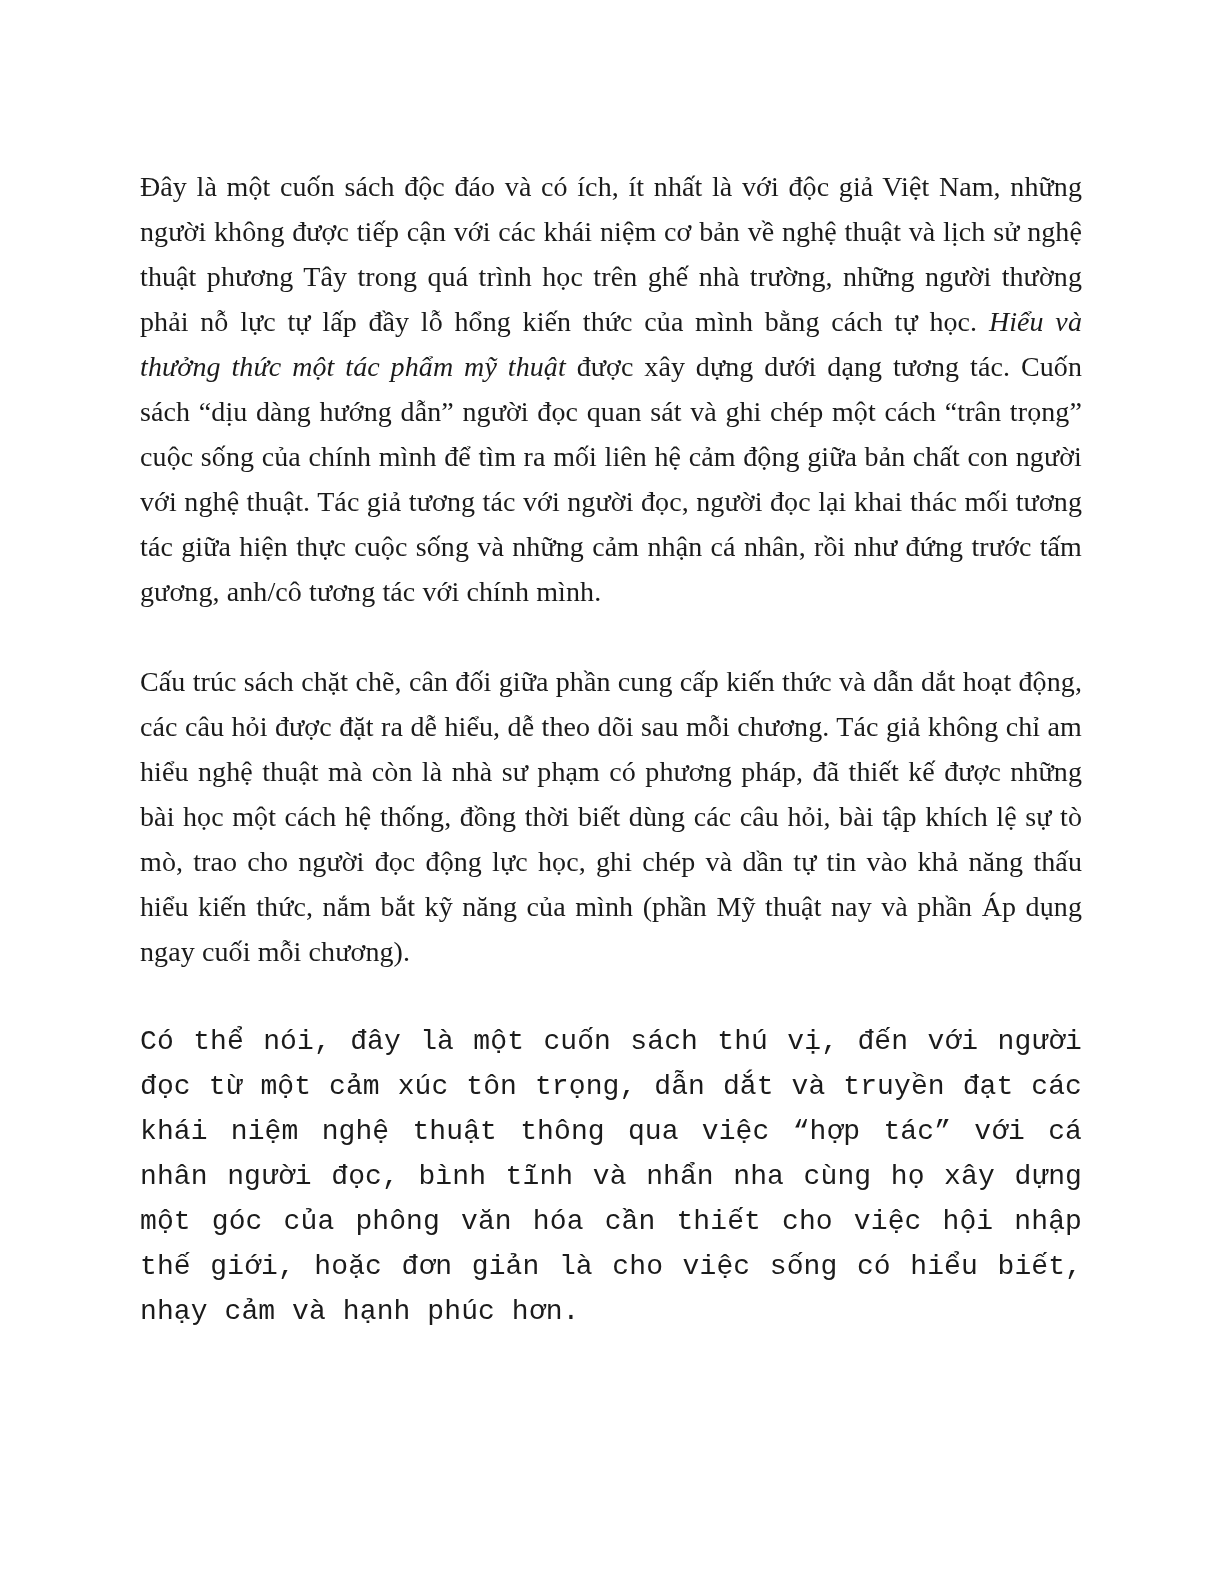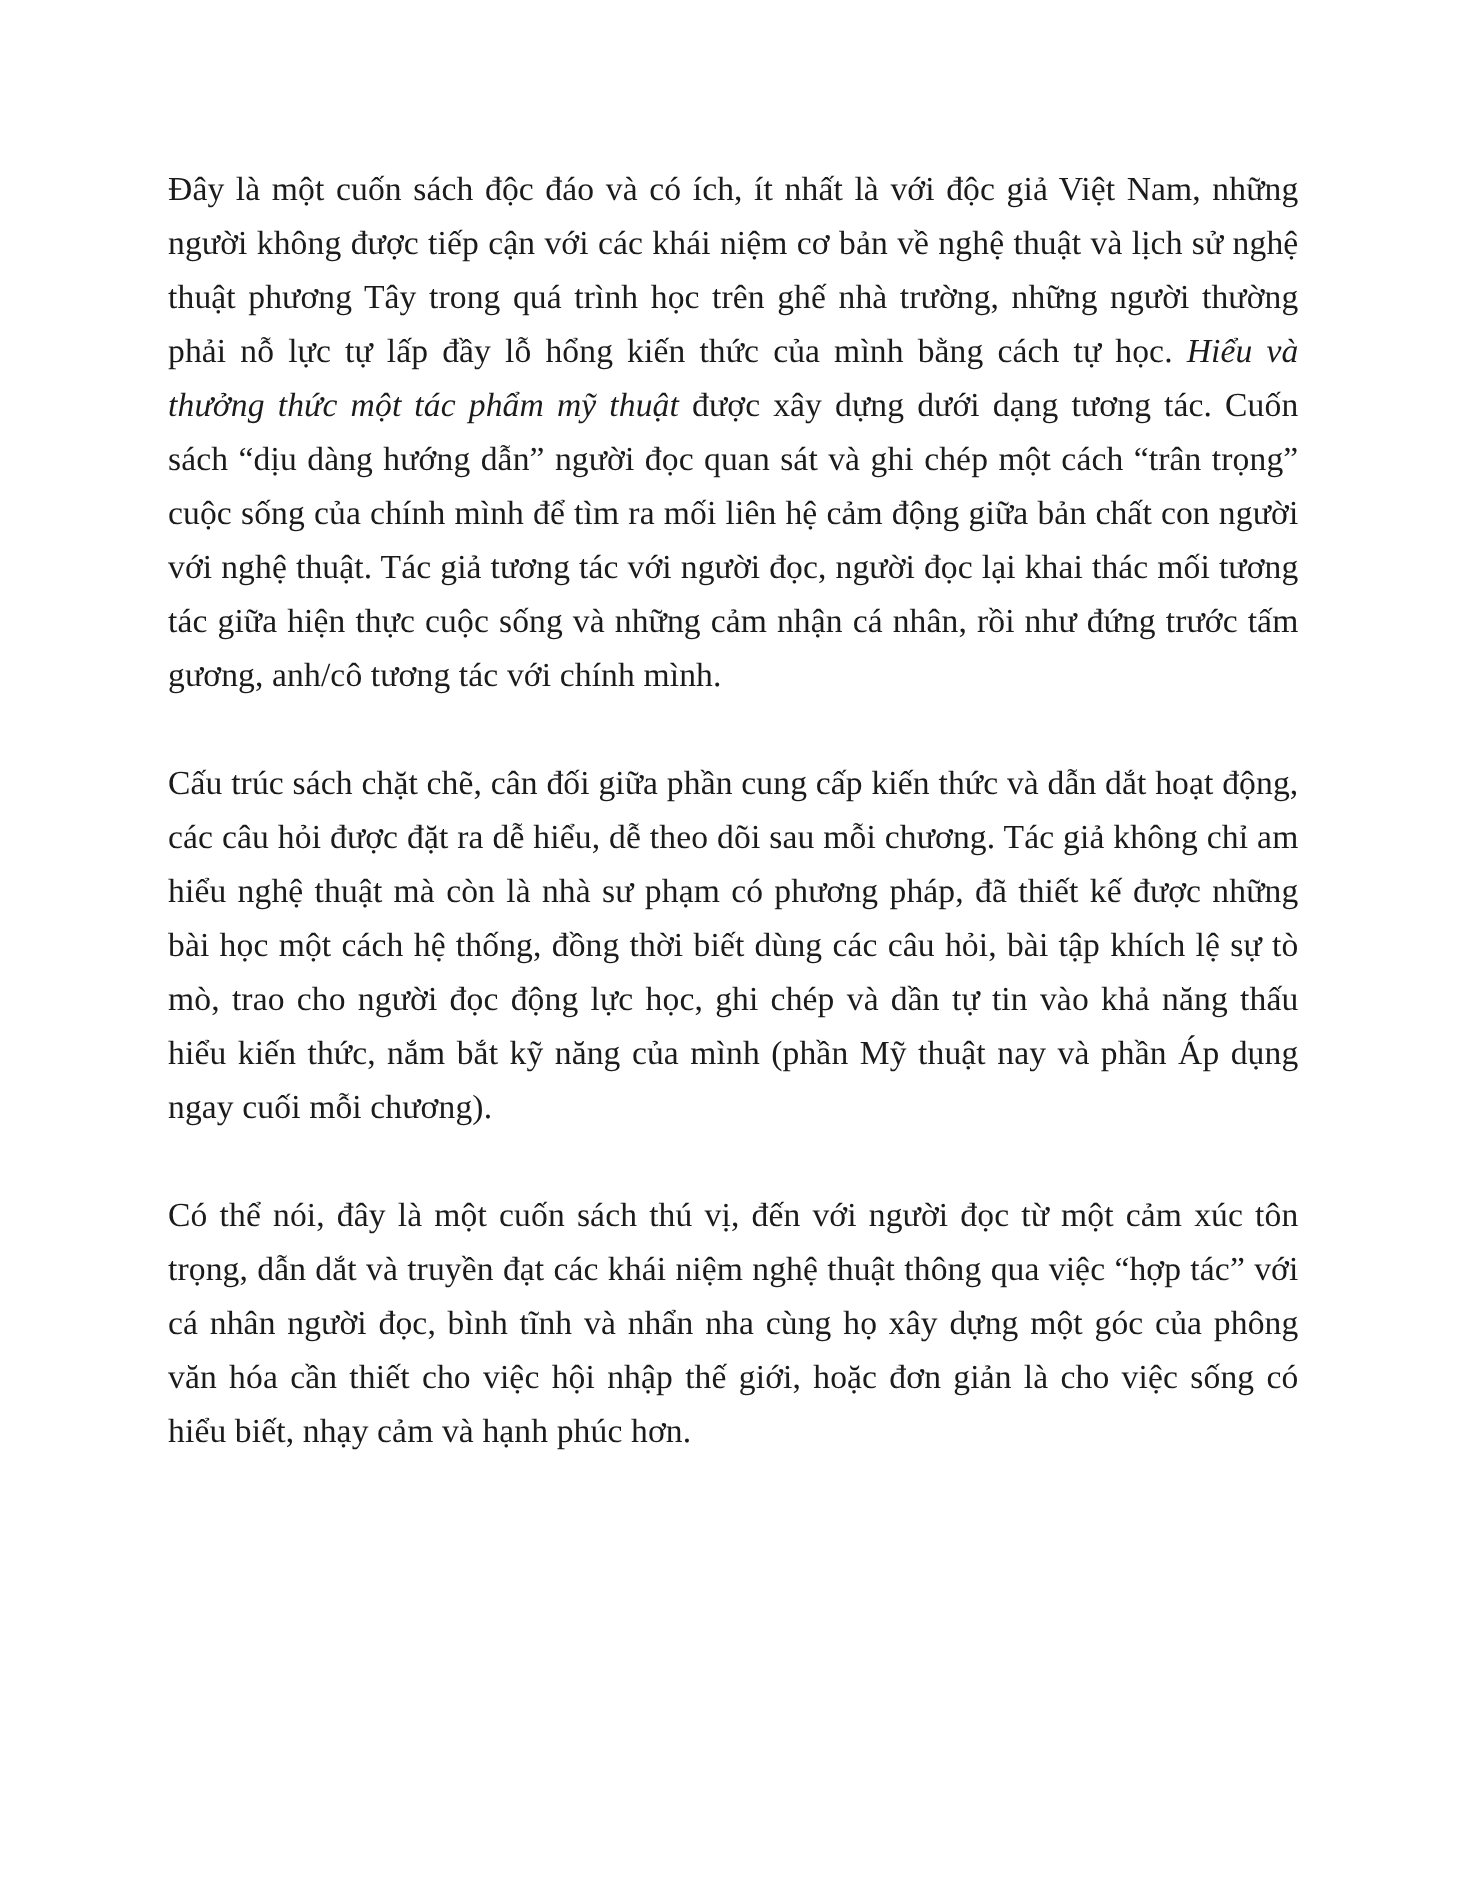--- a/index.html
+++ b/index.html
@@ -11,33 +11,34 @@
     position: relative;
     width: 1221px;
     height: 1575px;
     background: #ffffff;
     overflow: hidden;
     font-family: "Liberation Serif", "DejaVu Serif", serif;
   }
   .text-block {
     position: absolute;
     left: 140px;
-    top: 136px;
+    top: 164px;
     width: 942px;
     font-size: 28px;
     line-height: 45px;
     color: #1b1b1b;
     text-align: justify;
     letter-spacing: 0.1px;
   }
   .para {
     margin-bottom: 45px;
   }
   .para:last-child {
     margin-bottom: 0;
+    font-family: Liberation Mono, monospace;
   }
   .seg-italic { font-style: italic; }
   .seg-bold   { font-weight: normal; }
 </style>
 </head>
 <body>
 
 <div class="page">
   <div class="text-block">
 

